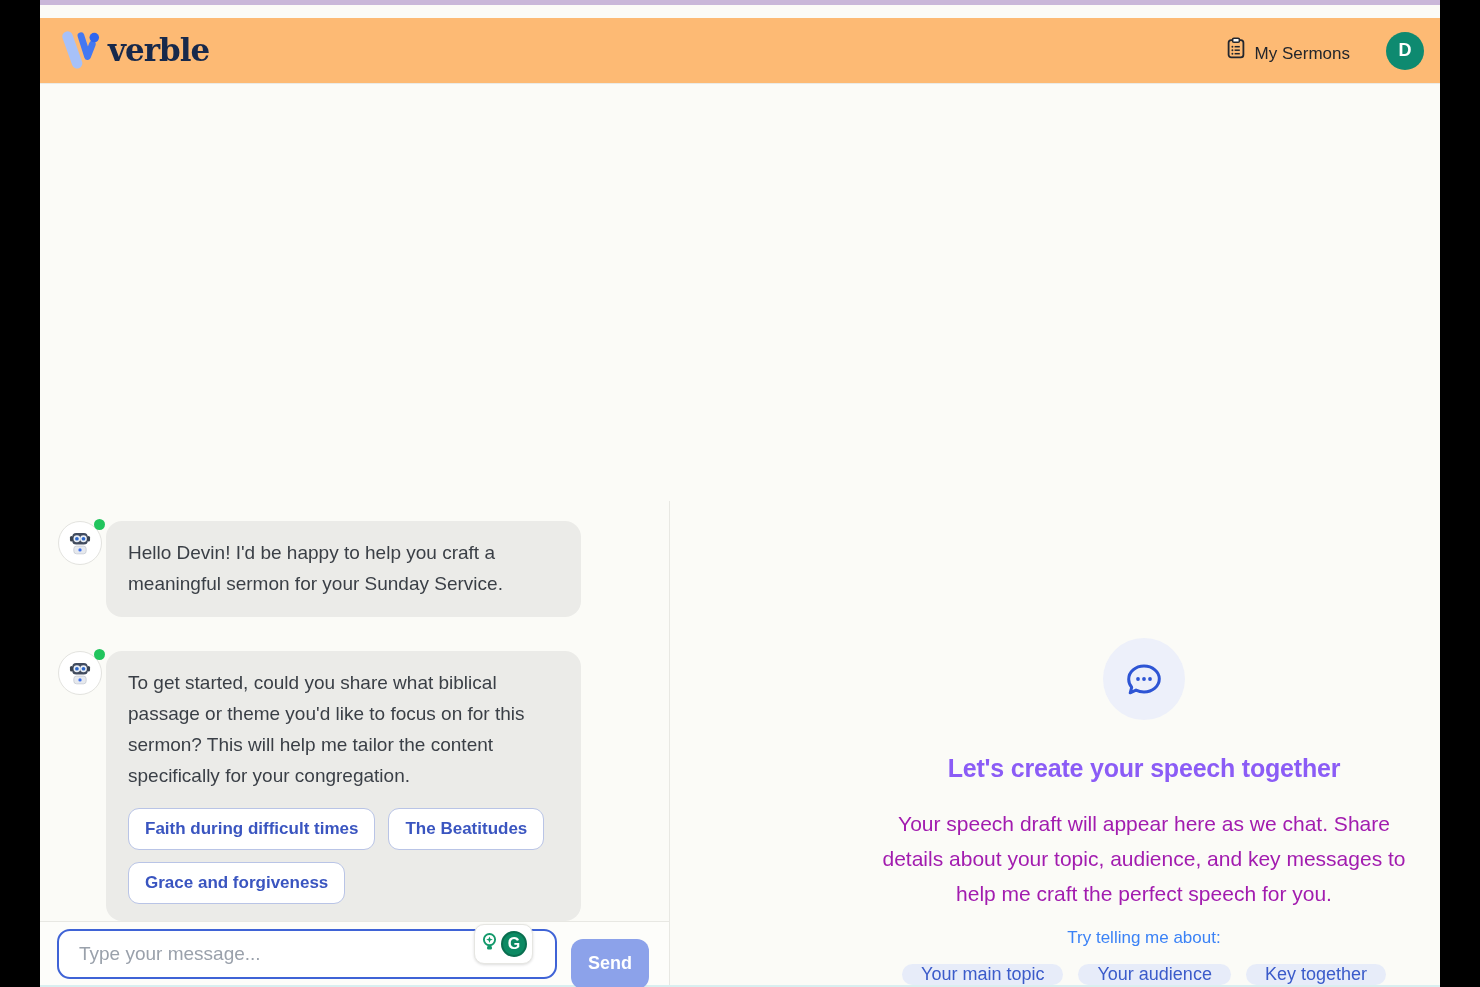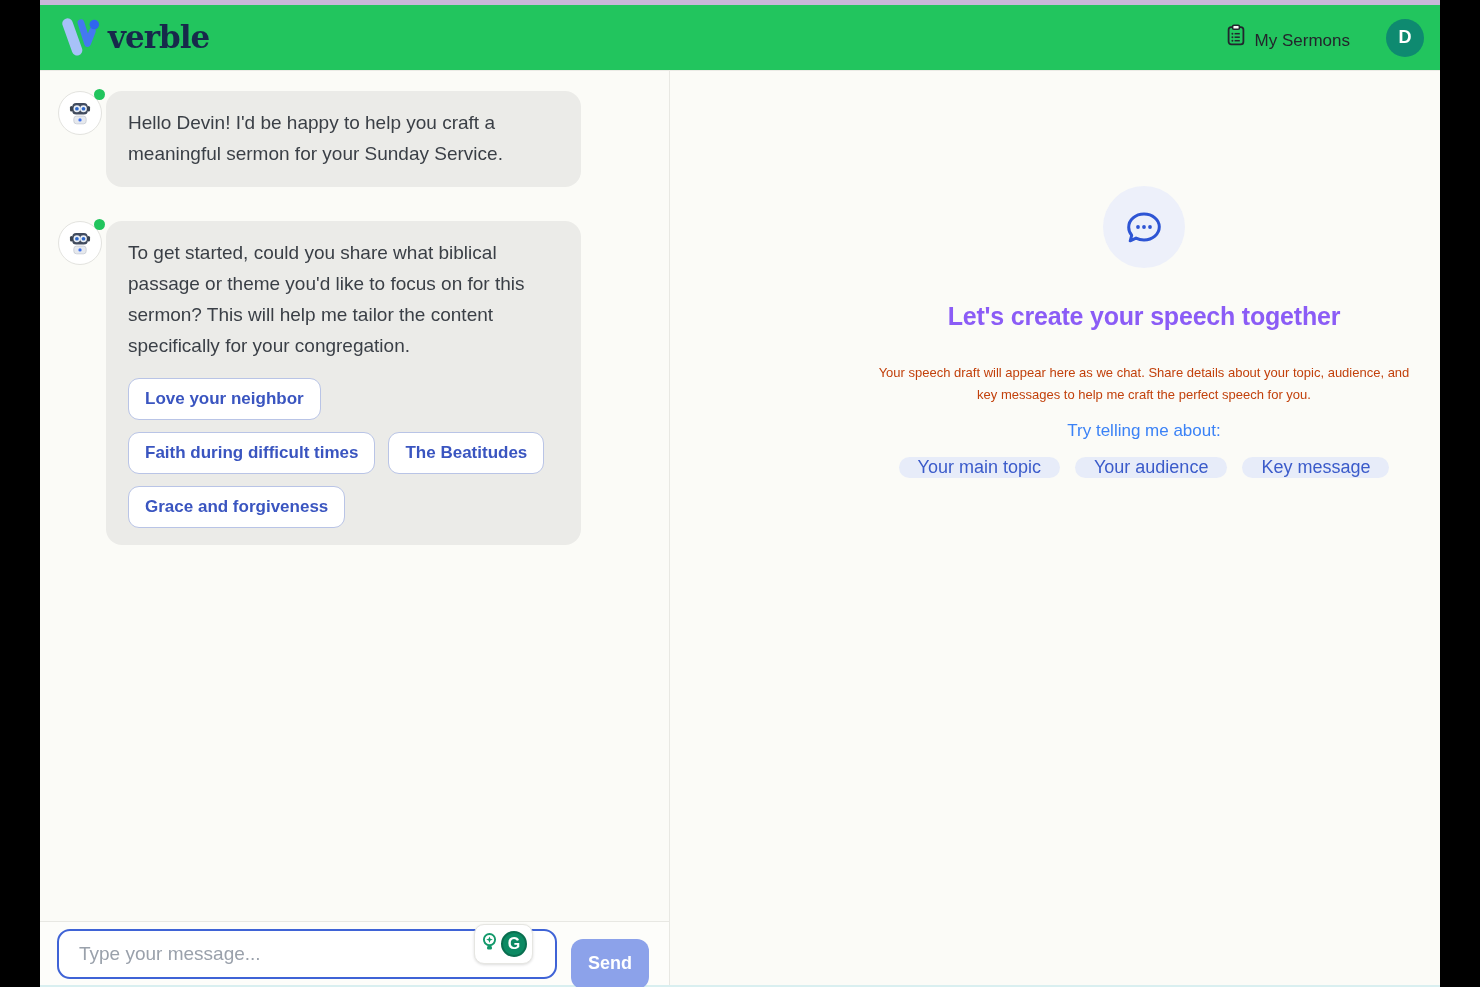--- a/index.html
+++ b/index.html
@@ -11,40 +11,40 @@
   .app {
     position:absolute; left:40px; top:0; width:1400px; height:987px;
     background:#fbfbf7; display:flex; flex-direction:column;
     border-bottom:2px solid #d9eff0;
   }
   .topbar { height:5px; background:#c9b7d9; flex:none; }
 
   
   .header {
     height:66px; flex:none; display:flex; align-items:center;
-    padding:0 16px 0 18px; border-bottom:1px solid #ebebe6; background:#22c55e;
+    padding:0 16px 0 18px; border-bottom:1px solid #ebebe6; background:#fdba74;margin-top:13px;
   }
   .logo { display:flex; align-items:center; gap:8px; cursor:pointer; }
   .wordmark {
     font-family:"DejaVu Serif", serif; font-weight:bold; font-size:31px;
     color:#17294b; letter-spacing:-1px; line-height:1;
   }
   .header-right { margin-left:auto; display:flex; align-items:center; gap:30px; }
   .my-sermons {
     display:flex; align-items:flex-end; gap:9px; font-size:17px; color:#23262c;
     cursor:pointer; background:none; border:none; font-family:inherit;
   }
   .avatar {
     width:38px; height:38px; border-radius:50%; background:#0e8a70; color:#fff;
     display:flex; align-items:center; justify-content:center;
     font-size:18px; font-weight:bold; cursor:pointer;
   }
 
   
-  .main { flex:1; display:flex; min-height:0; }
+  .main { flex:1; display:flex; min-height:0;align-items:flex-end; }
   .chat-col { width:630px; flex:none; border-right:1px solid #e8e8e3; display:flex; flex-direction:column; }
   .chat-scroll { flex:1; padding:20px 25px 0 18px; display:flex; flex-direction:column; gap:34px; overflow:hidden; }
 
   .msg-row { display:flex; align-items:flex-start; }
   .bot-avatar-wrap { position:relative; width:44px; height:44px; flex:none; margin-right:4px; }
   .bot-avatar {
     width:44px; height:44px; border-radius:50%; background:#fff;
     border:1px solid #e3e3df; display:flex; align-items:center; justify-content:center;
   }
   .online-dot {
@@ -97,21 +97,21 @@
   .preview-col { flex:1; display:flex; flex-direction:column; align-items:center; overflow:hidden; }
   .preview-content {
     width:560px; margin-top:115px; transform:translateX(89px);
     display:flex; flex-direction:column; align-items:center; text-align:center;
   }
   .preview-icon-circle {
     width:82px; height:82px; border-radius:50%; background:#edf0fa;
     display:flex; align-items:center; justify-content:center;
   }
   .preview-title { margin-top:34px; font-size:25px; font-weight:700; color:#8b5cf6; letter-spacing:-0.2px; }
-  .preview-sub { margin-top:31px; font-size:13px; line-height:1.66; color:#c2410c; width:545px; }
+  .preview-sub { margin-top:24px; font-size:21px; line-height:1.66; color:#a21caf; width:545px; }
   .try-label { margin-top:16px; font-size:17px; font-weight:400; color:#3b82f6; }
   .preview-chips {
     margin-top:16px; width:520px; display:flex; flex-wrap:wrap;
     justify-content:center; gap:13px 15px;
   }
   .chip-soft {
     background:#e7ecf9; border:none; border-radius:17px; padding:0 19px;
     color:#3b5bca; font-size:18px; font-family:inherit; cursor:pointer;
     white-space:nowrap;
   }
@@ -194,23 +194,20 @@
                 <rect x="14" y="26" width="16" height="10" rx="3.5" fill="#e6e9ee" stroke="#c4c9d2" stroke-width="1"></rect>
                 <circle cx="22" cy="31" r="2.1" fill="#3b6ff0"></circle>
               </svg>
             </div>
             <span class="online-dot"></span>
           </div>
           <div class="bubble">
             <span>To get started, could you share what biblical passage or theme you'd like to focus on for this sermon? This will help me tailor the content specifically for your congregation.</span>
             <div class="suggestion-rows">
               <div class="suggestion-row">
-                <button class="chip-outline">Love your neighbor</button>
-              </div>
-              <div class="suggestion-row">
                 <button class="chip-outline">Faith during difficult times</button>
                 <button class="chip-outline">The Beatitudes</button>
               </div>
               <div class="suggestion-row">
                 <button class="chip-outline">Grace and forgiveness</button>
               </div>
             </div>
           </div>
         </div>
 
@@ -243,18 +240,18 @@
             <circle cx="21" cy="21" r="1.9" fill="#2e55d4"></circle>
             <circle cx="27" cy="21" r="1.9" fill="#2e55d4"></circle>
           </svg>
         </div>
         <div class="preview-title">Let's create your speech together</div>
         <div class="preview-sub">Your speech draft will appear here as we chat. Share details about your topic, audience, and key messages to help me craft the perfect speech for you.</div>
         <div class="try-label">Try telling me about:</div>
         <div class="preview-chips">
           <button class="chip-soft">Your main topic</button>
           <button class="chip-soft">Your audience</button>
-          <button class="chip-soft">Key message</button>
+          <button class="chip-soft">Key together</button>
         </div>
       </div>
     </div>
   </div>
 </div>
 
 </body></html>

